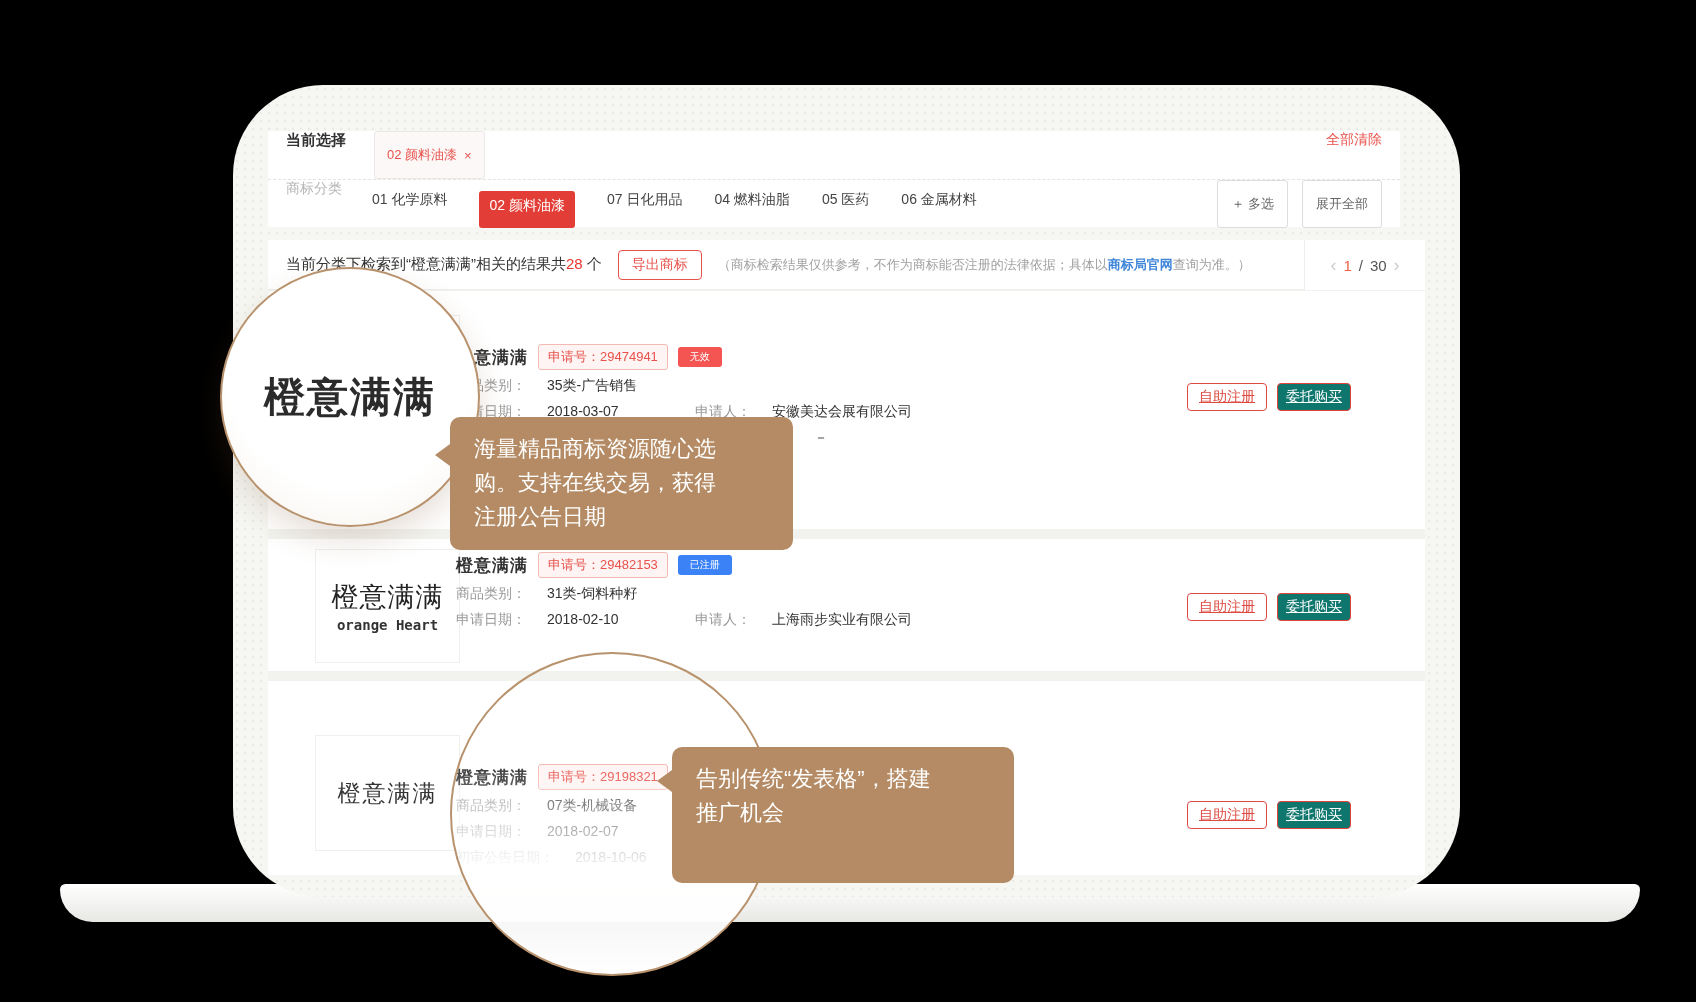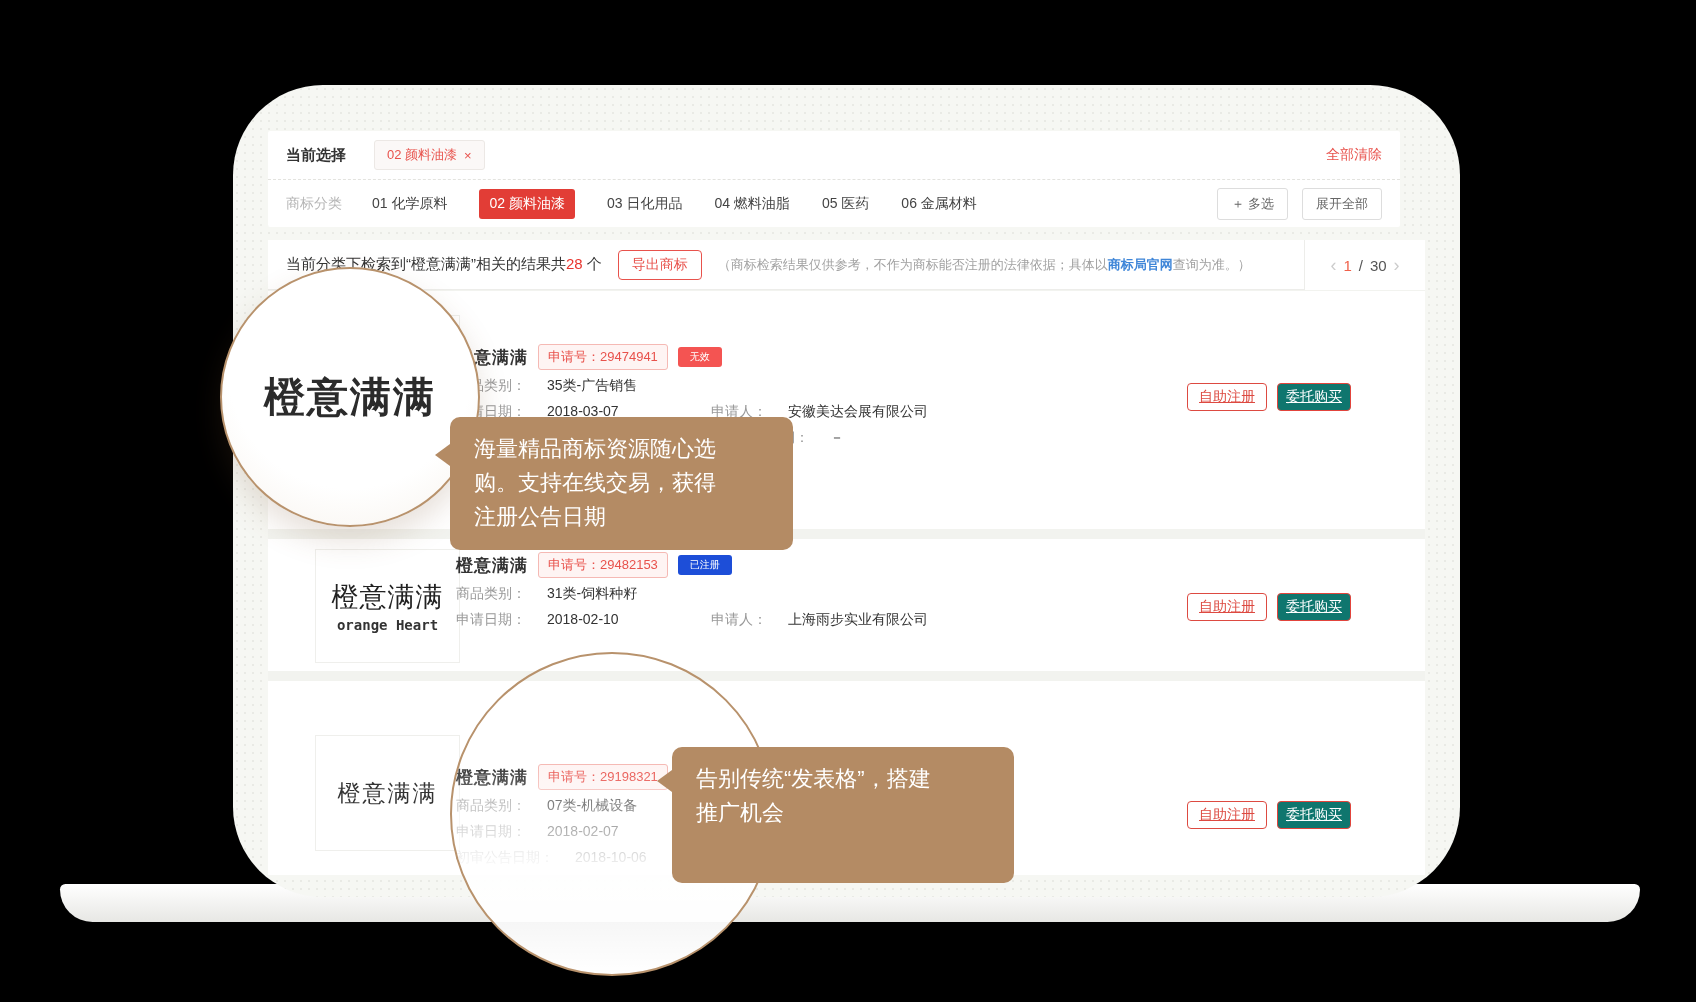--- a/index.html
+++ b/index.html
@@ -13,29 +13,29 @@
   
   .panel{position:absolute;left:233px;top:85px;width:1227px;height:812px;z-index:1;
          background-color:#f6f7f3;
          background-image:radial-gradient(#e9eae5 1px, transparent 1px);
          background-size:8px 8px;border-radius:90px;}
 
   .card{position:absolute;background:#fff;border-radius:2px;}
 
   
   .filter-card{left:35px;top:46px;width:1132px;height:96px;}
-  .f-row{display:flex;align-items:center;padding:0 18px;height:48px;}
+  .f-row{display:flex;padding:0 18px;height:48px;}
   .f-row-top{border-bottom:1px dashed #e3e3df;}
   .flabel{font-size:15px;font-weight:bold;color:#333;margin-right:28px;}
   .sel-tag{display:inline-flex;align-items:center;font-size:13px;color:#e8524c;
            background:#fbf8f7;border:1px solid #ece8e5;border-radius:3px;padding:5px 12px;cursor:pointer;}
   .tag-x{margin-left:7px;color:#e8524c;font-size:13px;}
   .clear-all{margin-left:auto;font-size:14px;color:#e8524c;cursor:pointer;}
   .cat-label{font-size:14px;color:#b5b5b5;margin-right:30px;}
-  .cat-item{font-size:14px;color:#444;margin-right:32px;cursor:pointer;white-space:nowrap;}
+  .cat-item{font-size:14px;color:#444;margin-right:32px;cursor:pointer;white-space:nowrap;margin-top:11px;}
   .cat-item.selected{background:#e23d36;color:#fff;padding:6px 10px;border-radius:3px;}
   .ghost-btn{font-size:13px;color:#666;background:#fff;border:1px solid #ddd;border-radius:3px;
              padding:6px 13px;margin-left:14px;cursor:pointer;white-space:nowrap;}
   .f-spacer{margin-left:auto;}
 
   
   .results-card{left:35px;top:155px;width:1157px;height:635px;background:#f2f3ef;}
   .results-header{position:absolute;left:0;top:0;right:0;height:50px;background:#fff;
                   border-bottom:1px solid #ededea;display:flex;align-items:center;
                   padding:0 130px 0 18px;box-sizing:border-box;}
@@ -69,25 +69,25 @@
   .row1 .details{padding-top:55px;}
   .row2 .details{padding-top:15px;}
   .row3 .details{padding-top:85px;}
   .name-line{display:flex;align-items:center;gap:10px;height:22px;margin-bottom:9px;}
   .tm-name{font-size:17px;font-weight:bold;color:#333;letter-spacing:1px;}
   .appno-tag{font-size:13px;color:#e8524c;background:#fef4f3;border:1px solid #f5b9b4;
              border-radius:3px;padding:3px 9px;white-space:nowrap;}
   .status{font-size:10px;color:#fff;border-radius:3px;padding:3px 12px;white-space:nowrap;}
   .status:empty{display:none;}
   .status.invalid{background:#f45452;}
-  .status.registered{background:#1d4ed8;}
+  .status.registered{background:#3b82f6;}
   .line{position:relative;height:18px;margin-bottom:8px;font-size:14px;white-space:nowrap;}
   .lb{color:#999;}
   .val{color:#333;margin-left:21px;}
-  .second{position:absolute;left:255px;top:0;}
+  .second{position:absolute;left:239px;top:0;}
 
   .btn-self,.btn-buy{position:absolute;height:28px;border-radius:4px;font-size:14px;cursor:pointer;text-decoration:underline;}
   .btn-self{right:158px;width:80px;background:#fff;border:1px solid #dd4a41;color:#dd4a41;}
   .btn-buy{right:74px;width:74px;background:#0f766e;border:1px solid #e2443c;color:#fff;}
   .row1 .btn-self,.row1 .btn-buy{top:92px;}
   .row2 .btn-self,.row2 .btn-buy{top:54px;}
   .row3 .btn-self,.row3 .btn-buy{top:120px;}
 
   
   .magnifier{position:absolute;border:2px solid #b8926c;border-radius:50%;z-index:5;}
@@ -123,21 +123,21 @@
         <span class="sel-tag">
           <span>02 颜料油漆</span>
           <span class="tag-x">×</span>
         </span>
         <span class="clear-all">全部清除</span>
       </div>
       <div class="f-row">
         <span class="cat-label">商标分类</span>
         <span class="cat-item">01 化学原料</span>
         <span class="cat-item selected">02 颜料油漆</span>
-        <span class="cat-item">03 日化用品</span>
+        <span class="cat-item">07 日化用品</span>
         <span class="cat-item">04 燃料油脂</span>
         <span class="cat-item">05 医药</span>
         <span class="cat-item">06 金属材料</span>
         <span class="f-spacer"></span>
         <button class="ghost-btn">＋ 多选</button>
         <button class="ghost-btn">展开全部</button>
       </div>
     </section>
 
     <section class="card results-card">

